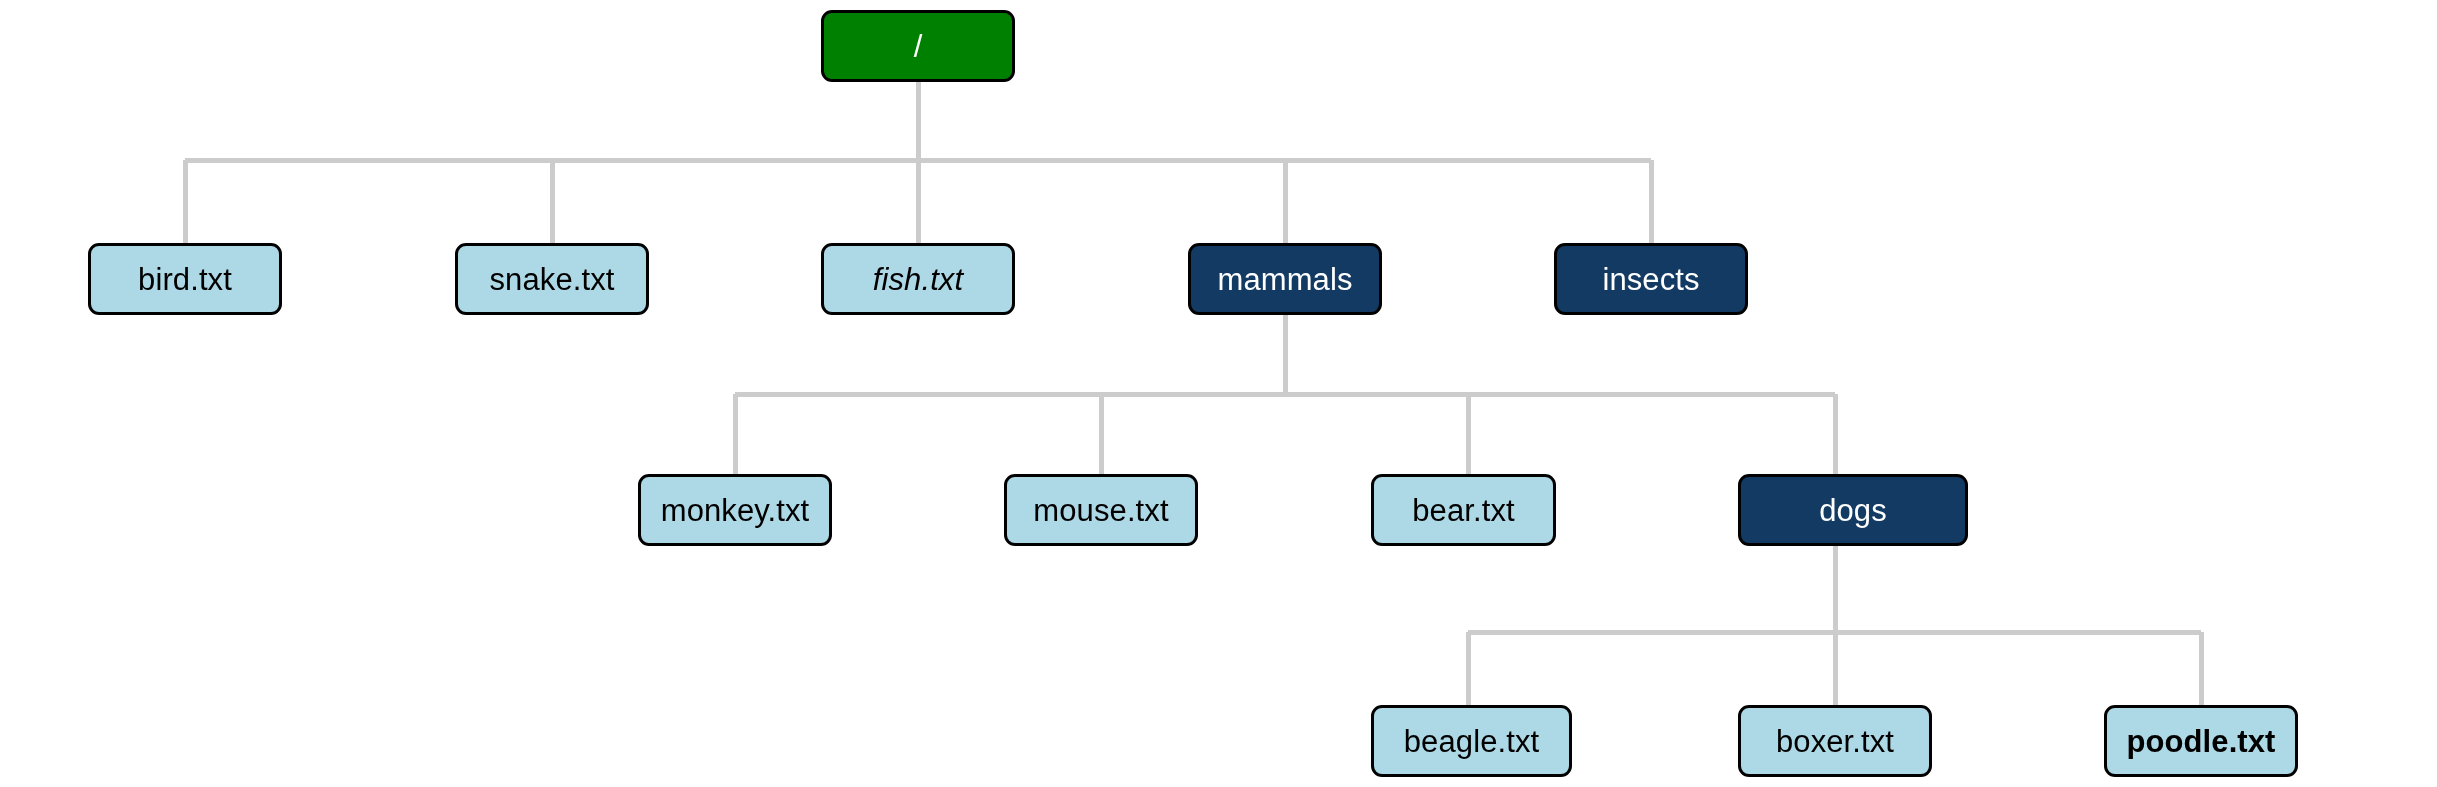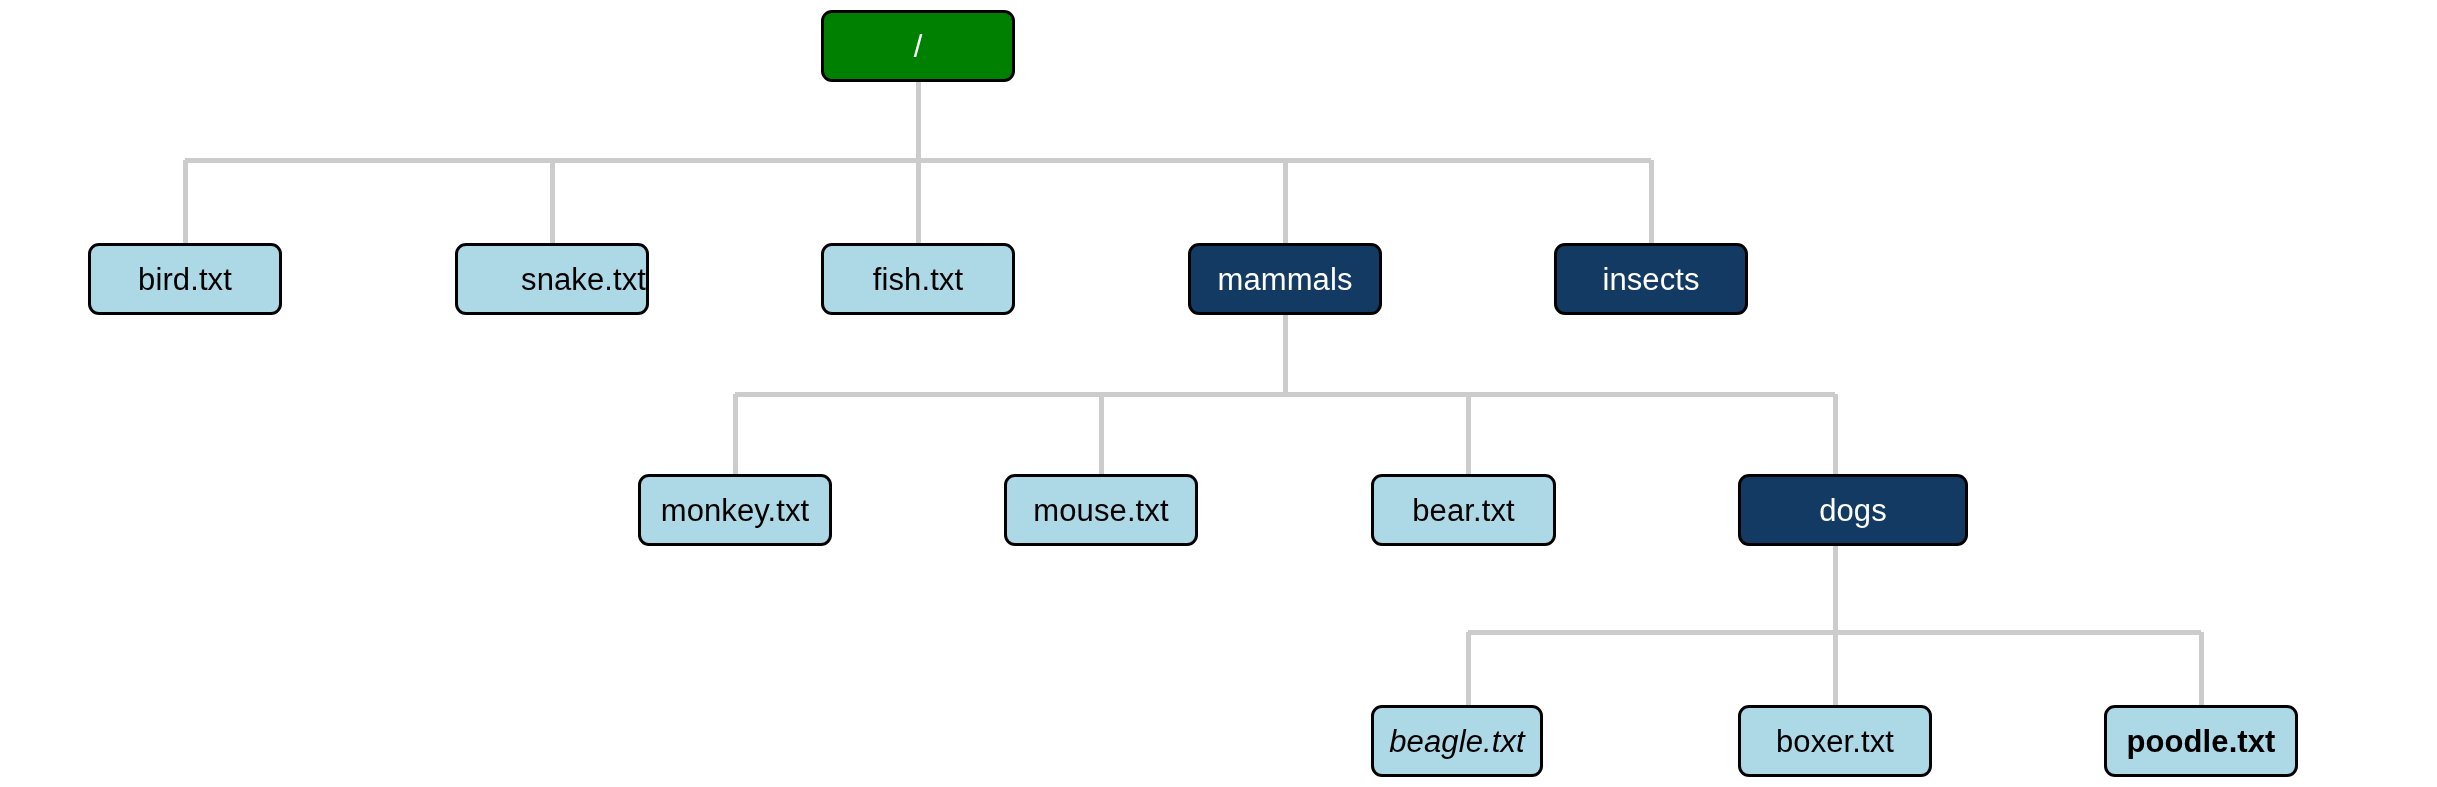--- a/index.html
+++ b/index.html
@@ -85,45 +85,45 @@
         <line x1="2201" y1="632" x2="2201" y2="705" stroke="#CCCCCC" stroke-width="5" shape-rendering="crispEdges"></line>
       </g>
     </svg>
   <div id="node-layer">
       <div class="node root" style="left: 821px; top: 10px; width: 194px;">
         <span class="node-label">/</span>
       </div>
       <div class="node file" style="left: 88px; top: 243px; width: 194px;">
         <span class="node-label">bird.txt</span>
       </div>
-      <div class="node file" style="left: 455px; top: 243px; width: 194px; justify-content: flex-end;">
+      <div class="node file" style="left: 455px; top: 243px; width: 194px;">
         <span class="node-label">snake.txt</span>
       </div>
-      <div class="node file" style="left: 821px; top: 243px; width: 194px;">
+      <div class="node file" style="left: 821px; top: 243px; width: 194px; font-style: italic;">
         <span class="node-label">fish.txt</span>
       </div>
       <div class="node dir" style="left: 1188px; top: 243px; width: 194px;">
         <span class="node-label">mammals</span>
       </div>
       <div class="node dir" style="left: 1554px; top: 243px; width: 194px;">
         <span class="node-label">insects</span>
       </div>
       <div class="node file" style="left: 638px; top: 474px; width: 194px;">
         <span class="node-label">monkey.txt</span>
       </div>
       <div class="node file" style="left: 1004px; top: 474px; width: 194px;">
         <span class="node-label">mouse.txt</span>
       </div>
       <div class="node file" style="left: 1371px; top: 474px; width: 185px;">
         <span class="node-label">bear.txt</span>
       </div>
       <div class="node dir" style="left: 1738px; top: 474px; width: 230px;">
         <span class="node-label">dogs</span>
       </div>
-      <div class="node file" style="left: 1371px; top: 705px; width: 172px; font-style: italic;">
+      <div class="node file" style="left: 1371px; top: 705px; width: 201px;">
         <span class="node-label">beagle.txt</span>
       </div>
       <div class="node file" style="left: 1738px; top: 705px; width: 194px; justify-content: center;">
         <span class="node-label">boxer.txt</span>
       </div>
       <div class="node file" style="left: 2104px; top: 705px; width: 194px; font-weight: bold;">
         <span class="node-label">poodle.txt</span>
       </div>
     </div>
 </div>

